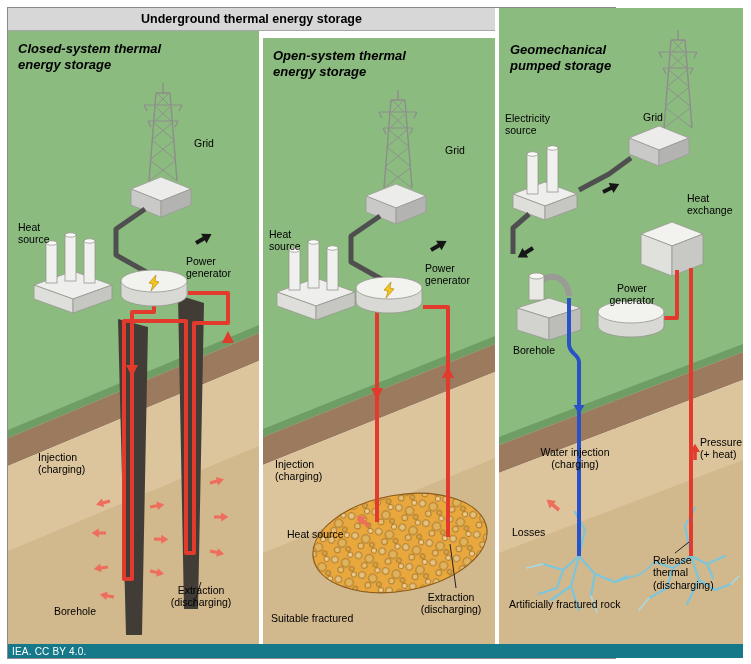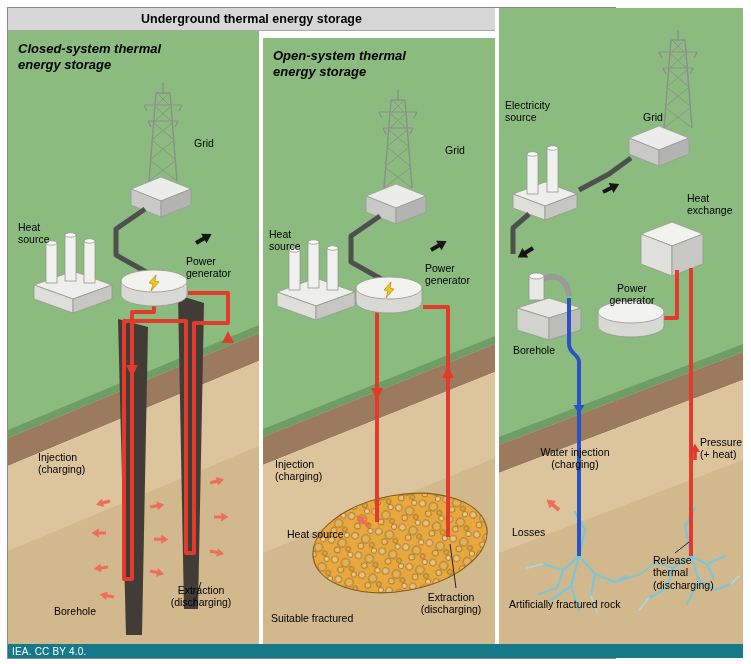--- a/index.html
+++ b/index.html
@@ -220,21 +220,23 @@
           <polygon points="18,300 50,290 82,300 50,310" fill="#e6e6e2"></polygon>
           <polygon points="18,300 50,310 50,332 18,322" fill="#d2d2ce"></polygon>
           <polygon points="50,310 82,300 82,322 50,332" fill="#bcbcb8"></polygon>
         </g>
         <path d="M70,290 V336 C70,346 80,346 80,354 V548" fill="none" stroke="#2a52c8" stroke-width="4"></path>
         <use href="#arrow" transform="translate(80,388) rotate(90)" color="#2a52c8"></use>
         <use href="#arrow" transform="translate(196,452) rotate(-90) scale(0.9)" color="#e23b2e"></use>
         <use href="#arrow" transform="translate(60,502) rotate(-140) scale(0.9)" color="#ee6d5c"></use>
         <line x1="176" y1="545" x2="190" y2="534" stroke="#222" stroke-width="1"></line>
       </svg>
-      <div class="lbl" style="left:6px;top:91px">Electricity
+      <div class="lbl title" style="left:11px;top:34px">Geomechanical
+pumped storage</div>
+      <div class="lbl" style="left:6px;top:104px">Electricity
 source</div>
       <div class="lbl" style="left:144px;top:103px">Grid</div>
       <div class="lbl" style="left:188px;top:184px">Heat
 exchange</div>
       <div class="lbl center" style="left:97px;top:274px;width:72px">Power
 generator</div>
       <div class="lbl" style="left:14px;top:336px">Borehole</div>
       <div class="lbl center" style="left:26px;top:438px;width:100px">Water injection
 (charging)</div>
       <div class="lbl" style="left:201px;top:428px">Pressure

